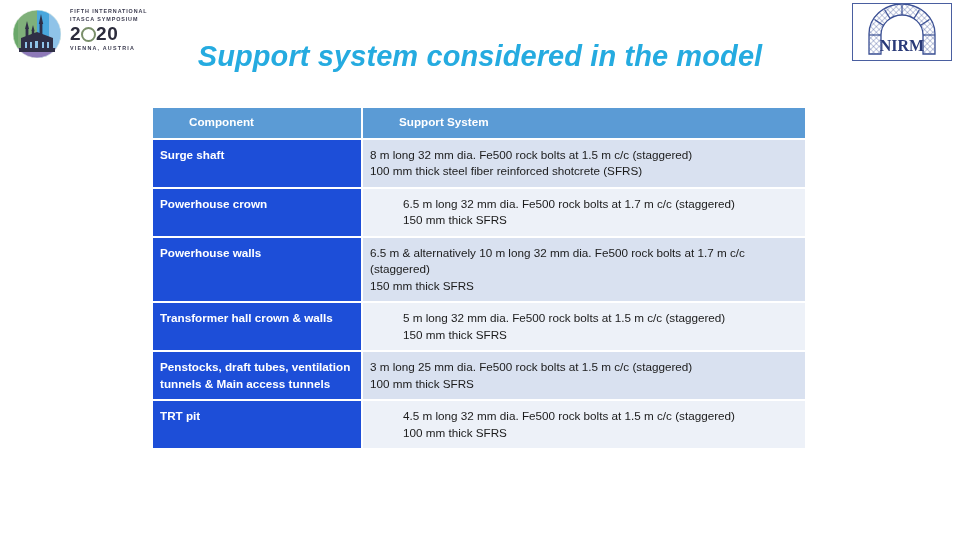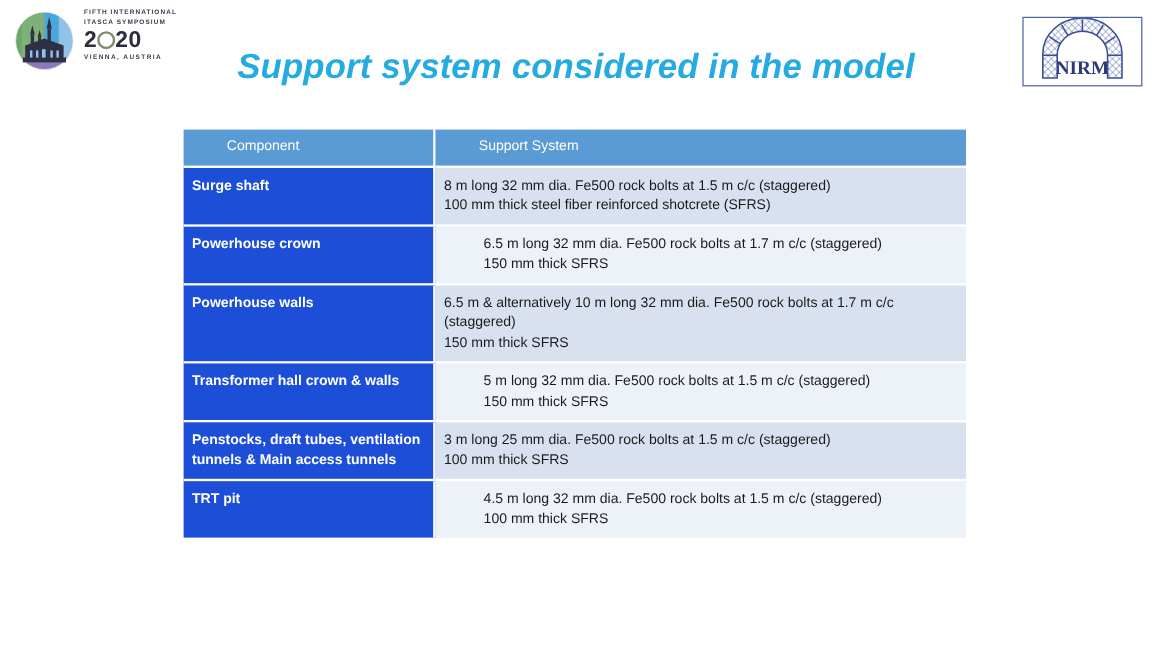--- a/index.html
+++ b/index.html
@@ -77,21 +77,21 @@
     color: #3b3b4f;
     font-weight: bold;
     line-height: 9px;
     white-space: nowrap;
   }
 
   
   .nirm-logo {
     position: absolute;
     right: 8px;
-    top: 14px;
+    top: 3px;
     width: 100px;
     height: 58px;
     border: 1px solid #4a5fa0;
     box-sizing: border-box;
     background: #ffffff;
   }
 
   
   .slide-title {
     position: absolute;
@@ -125,21 +125,21 @@
     padding: 7px 8px 7px 7px;
     font-size: 11.7px;
     line-height: 16.5px;
     border-bottom: 2px solid #ffffff;
     box-sizing: border-box;
   }
 
   .support-table thead th {
     background: #5B9BD5;
     color: #ffffff;
-    font-weight: normal;
+    font-weight: bold;
     text-align: left;
     height: 29px;
     padding-top: 6px;
     padding-left: 36px;
   }
   .support-table thead th.hdr-component {
     border-right: 2px solid #ffffff;
   }
 
   .support-table td.comp {

